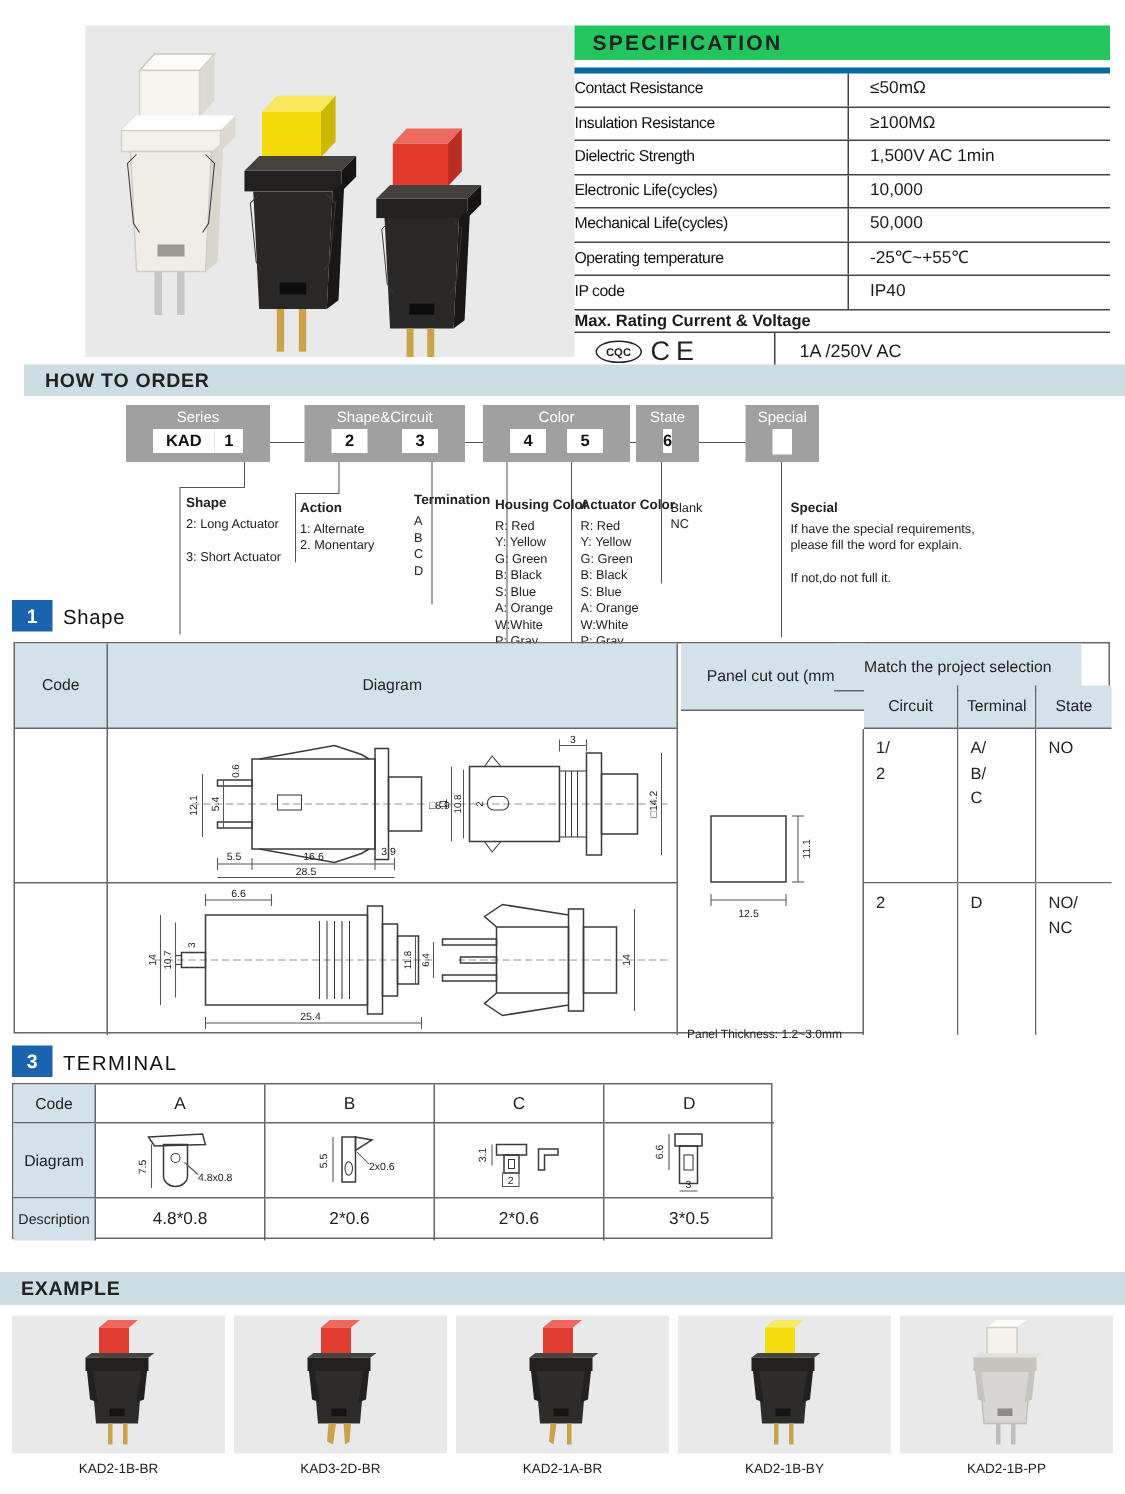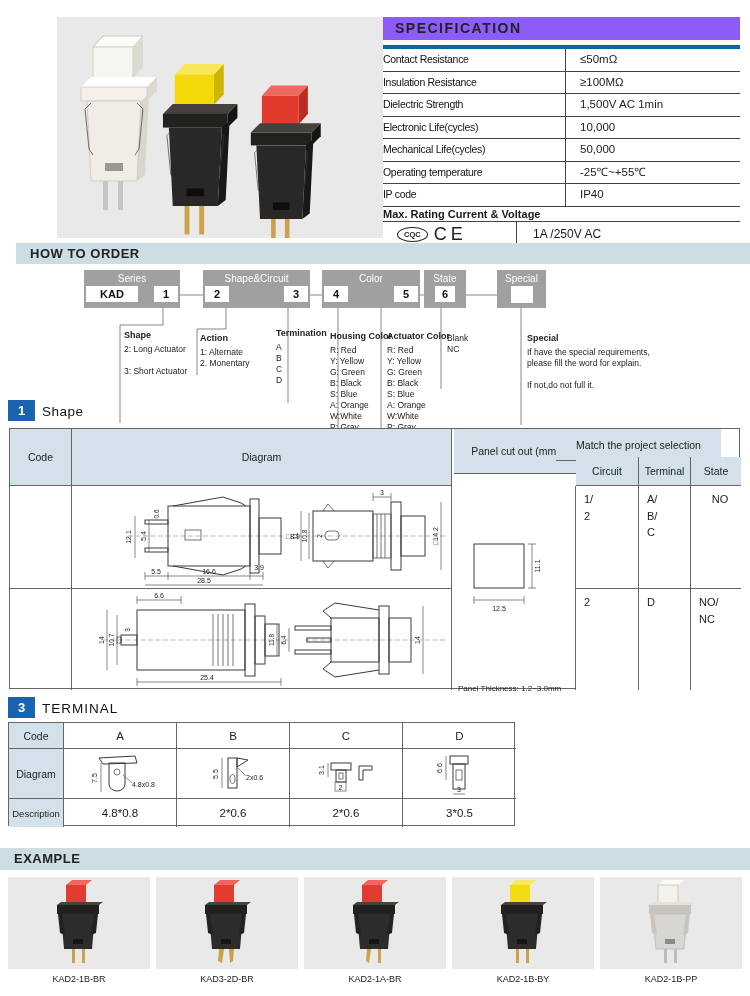--- a/index.html
+++ b/index.html
@@ -4,37 +4,37 @@
 <style>
   html,body{margin:0;padding:0;background:#fff;}
   body{font-family:"Liberation Sans", sans-serif; color:#1a1a1a;}
   #page{position:relative;width:750px;height:996px;background:#fff;overflow:hidden;}
   .abs{position:absolute;}
   .bar{background:#ccdde3;color:#222;font-size:13px;font-weight:bold;line-height:21px;padding-left:14px;letter-spacing:.5px;}
   
   .photo{left:57px;top:17px;width:326px;height:221px;background:#e9e9e9;}
   
   .spec{left:383px;top:17px;width:357px;}
-  .spec-title{background:#8b5cf6;height:23px;line-height:23px;font-size:14px;font-weight:bold;letter-spacing:1.5px;padding-left:12px;color:#222;}
+  .spec-title{background:#22c55e;height:23px;line-height:23px;font-size:14px;font-weight:bold;letter-spacing:1.5px;padding-left:12px;color:#222;}
   .spec-table{margin-top:5px;border-top:4px solid #0369a1;}
   .spec-row{display:flex;height:21.5px;border-bottom:1px solid #444;}
   .spec-label{width:182px;font-size:10.5px;letter-spacing:-.3px;line-height:21.5px;color:#111;}
   .spec-value{flex:1;border-left:1px solid #444;font-size:11.5px;line-height:21.5px;padding-left:14px;}
   .spec-max{height:14px;line-height:14px;font-size:11px;font-weight:bold;border-bottom:1px solid #444;}
   .spec-logos{display:flex;height:25px;border-bottom:1px solid #444;align-items:center;}
   .cqc{display:inline-block;border:1.5px solid #222;border-radius:50%;font-size:7.5px;font-weight:bold;padding:2px 6px;margin:0 6px 0 14px;color:#222;}
   .ce{font-size:18px;letter-spacing:4px;color:#222;font-weight:500;}
   .spec-logocell{width:133px;display:flex;align-items:center;}
   .spec-rating{flex:1;border-left:1px solid #444;font-size:12px;padding-left:16px;line-height:25px;}
   
   .order-bar{left:16px;top:243px;width:736px;height:21px;}
   .order{left:0;top:263px;width:750px;height:172px;}
   .obox{position:absolute;background:#a0a0a0;height:38px;}
   .obox-label{color:#fff;font-size:10px;text-align:center;margin-top:3px;}
-  .ocells{display:flex;justify-content:space-between;padding:0 2px;margin-top:2px;align-items:flex-end;}
+  .ocells{display:flex;justify-content:space-between;padding:0 18px;margin-top:2px;align-items:flex-end;}
   .ocell{background:#fff;color:#111;font-size:11px;font-weight:bold;text-align:center;height:16px;line-height:16px;}
   .note{position:absolute;font-size:8.5px;line-height:1.3;color:#222;}
   .note b{font-size:9px;font-weight:bold;display:block;margin-bottom:2px;}
   .prelines{white-space:pre-line;}
   
   .sec-num{width:27px;height:21px;background:#1b63ae;color:#fff;font-size:13px;font-weight:bold;text-align:center;line-height:21px;}
   .sec-title{font-size:13.5px;color:#111;letter-spacing:.5px;}
   
   .cell{position:absolute;box-sizing:border-box;border-right:1px solid #666;border-bottom:1px solid #666;font-size:10.5px;color:#222;}
   .tbl{position:absolute;border:1px solid #666;box-sizing:border-box;}
@@ -322,21 +322,21 @@
         <text class="dim2" transform="rotate(-90 249 50)" x="249" y="50" text-anchor="middle">2</text>
         <line x1="368" y1="16" x2="368" y2="84" class="dl"></line>
         <text class="dim" transform="rotate(-90 365 50)" x="365" y="50" text-anchor="middle">□14.2</text>
       </svg>
     </div>
     <div class="cell bodycell prelines" style="left:566px;top:57px;width:63px;height:103px;">1/
 2</div>
     <div class="cell bodycell prelines" style="left:629px;top:57px;width:52px;height:103px;">A/
 B/
 C</div>
-    <div class="cell bodycell prelines" style="left:681px;top:57px;width:50px;height:103px;border-right:none;text-align:center;">NO</div>
+    <div class="cell bodycell prelines" style="left:681px;top:57px;width:50px;height:103px;border-right:none;">NO</div>
 
     <div class="cell" style="left:0;top:160px;width:62px;height:101px;border-bottom:none;"></div>
     <div class="cell center" style="left:62px;top:160px;width:380px;height:101px;border-bottom:none;">
       <svg width="378" height="100" viewBox="0 0 378 100">
 
         <line x1="30" y1="50" x2="218" y2="50" class="ax"></line>
         <rect x="44" y="47" width="4" height="6" class="thin"></rect>
         <rect x="48" y="45" width="16" height="10" class="ln"></rect>
         <rect x="64" y="20" width="108" height="60" class="ln"></rect>
         <line x1="140" y1="24" x2="140" y2="76" class="thin"></line>

